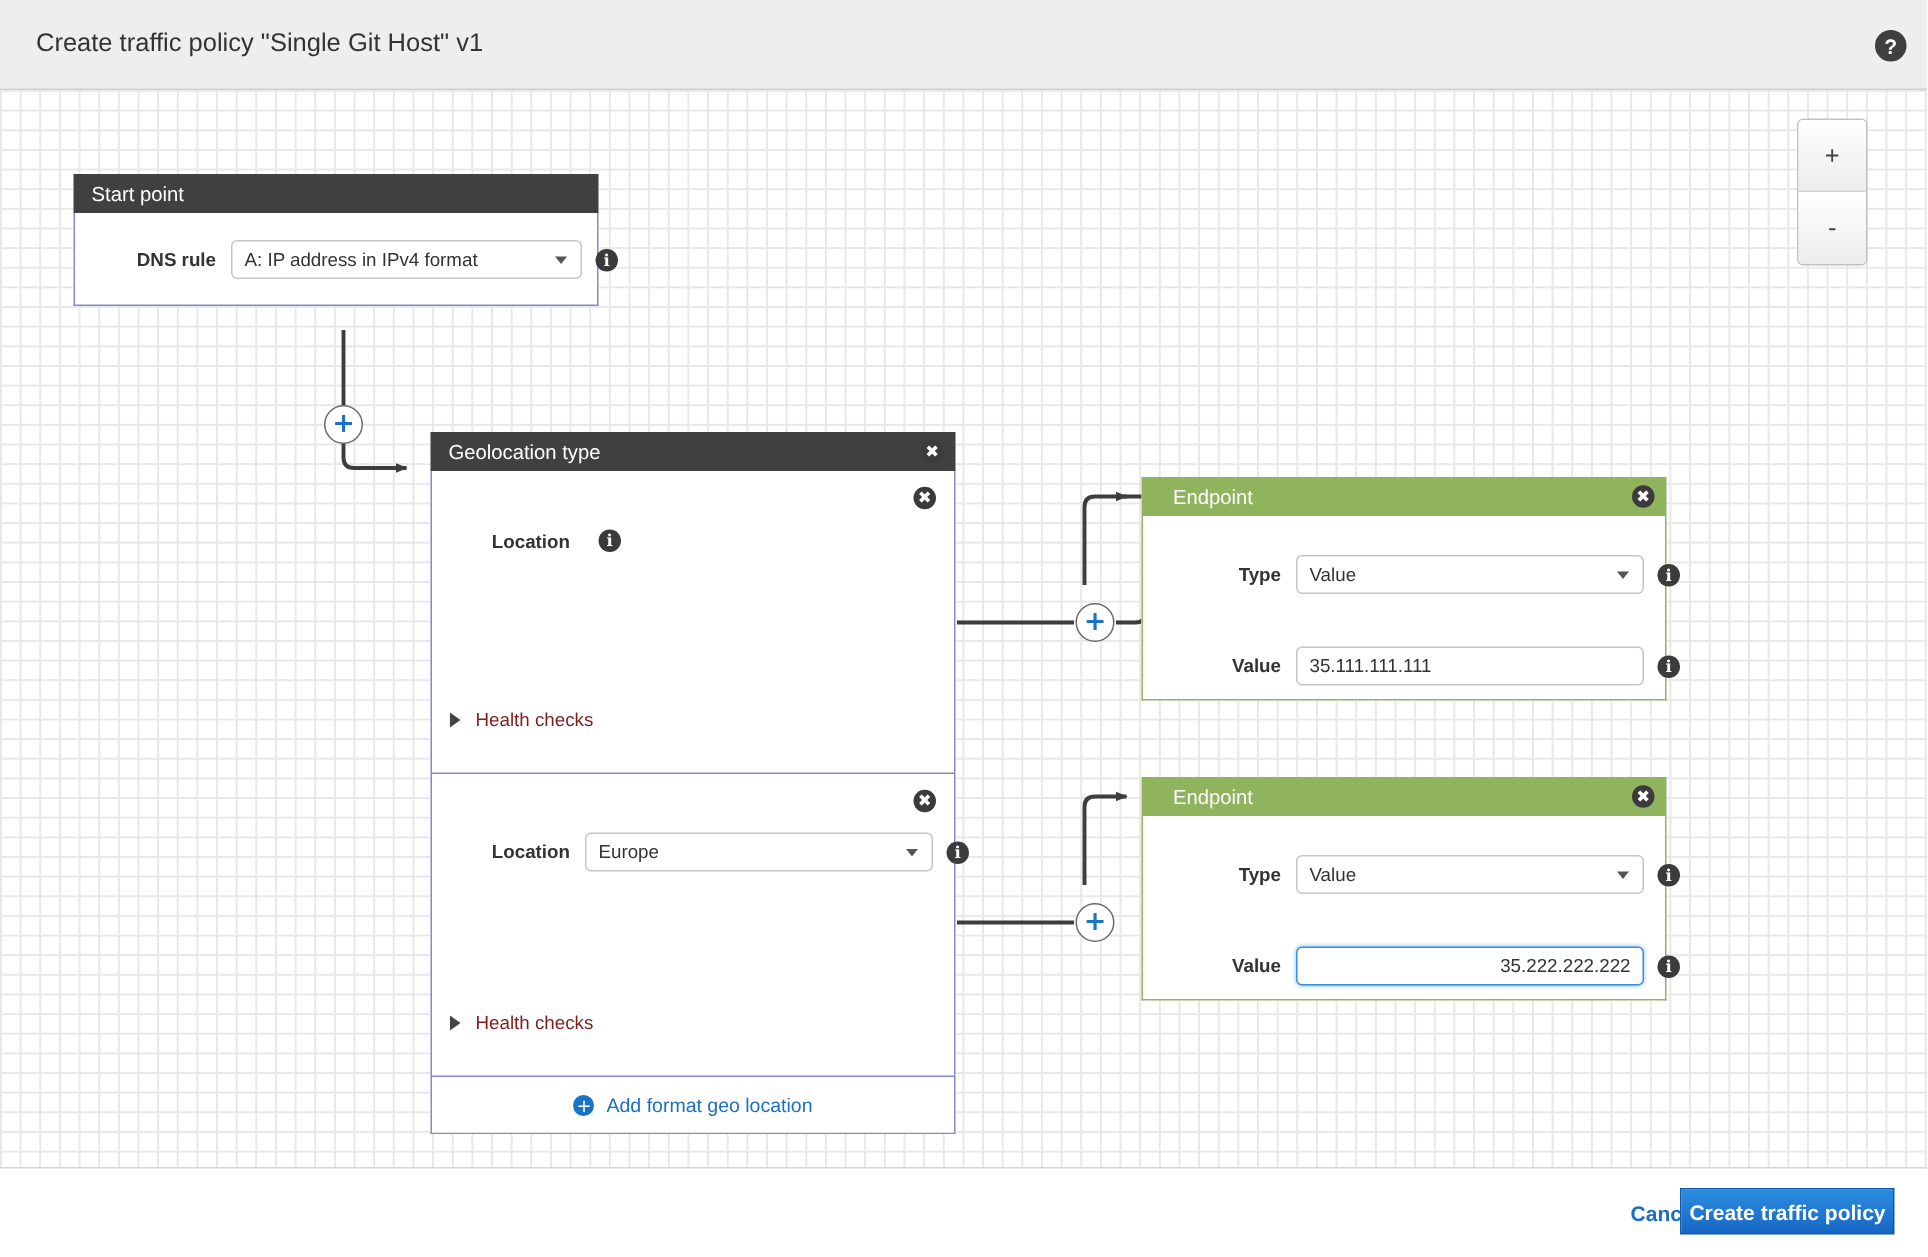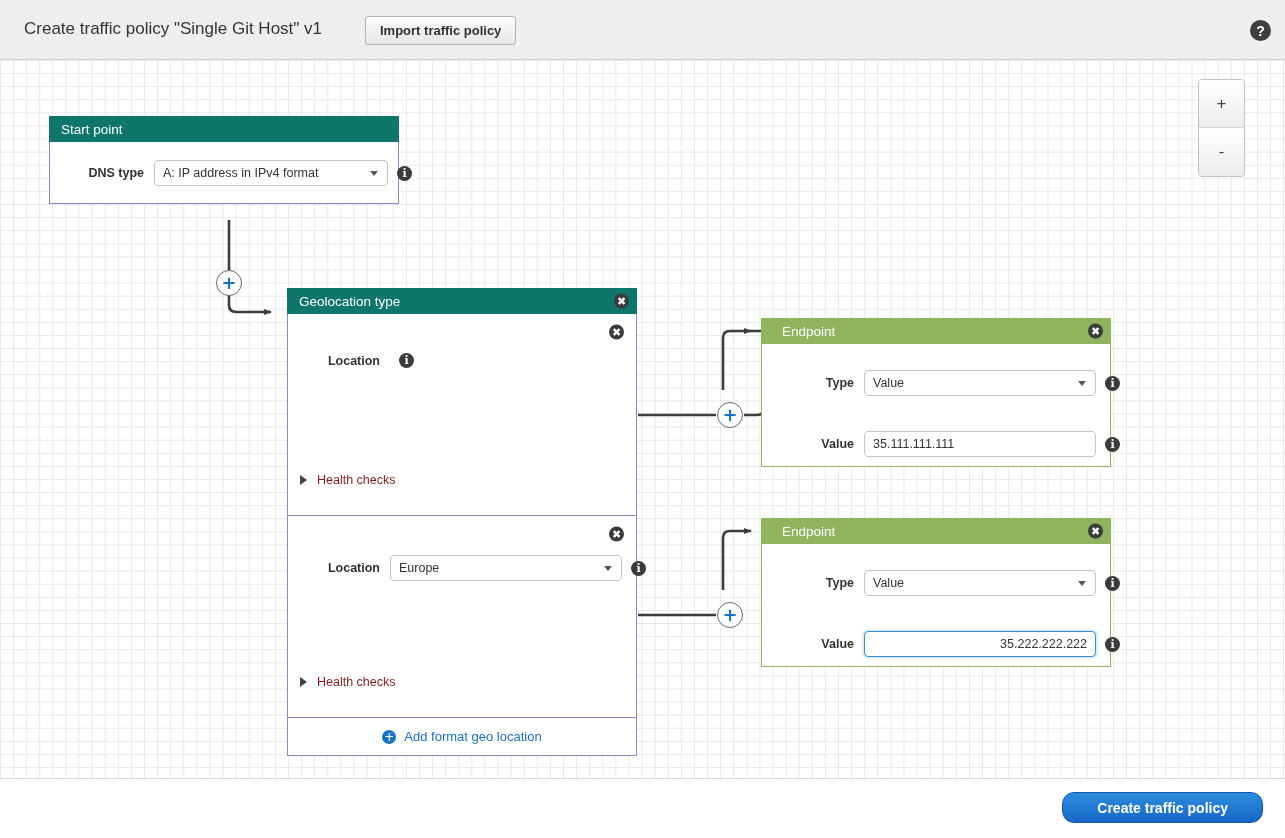--- a/index.html
+++ b/index.html
@@ -64,21 +64,21 @@
   }
   .zoomctl div:first-child { border-bottom: 1px solid #d2d2d2; }
 
   
   .node { position: absolute; background: #ffffff; }
   .node-head {
     height: 26px; display: flex; align-items: center;
     padding: 0 8px 0 12px; color: #ffffff; font-size: 13.5px;
     position: relative;
   }
-  .node-head.purple { background: #0f766e; }
+  .node-head.purple { background: #404040; }
   .node-head.green  { background: #90b35e; padding-left: 21px; }
   .node-body { background: #ffffff; }
   .purple-box { border: 1px solid #8888cc; border-top: none; }
   .green-box  { border: 1px solid #93b265; border-top: none; }
 
   .close-icon {
     position: absolute; right: 8px; top: 50%; transform: translateY(-50%);
     width: 15px; height: 15px; border-radius: 50%;
     background: #3b3b3b; color: #ffffff;
     font-size: 11px; line-height: 1;
@@ -151,36 +151,35 @@
   .bottombar {
     position: absolute; left: 0; top: 778px; width: 1285px; height: 60px;
     background: #ffffff; border-top: 1px solid #d6d6d6;
   }
   .cancel-link {
     position: absolute; right: 152px; top: 22px;
     font-size: 14px; font-weight: bold; color: #1c6fc0; cursor: pointer;
   }
   .create-btn {
     position: absolute; right: 22px; top: 13px;
-    height: 31px; padding: 0 34px;
+    height: 31px; padding: 0 5px;
     display: flex; align-items: center; justify-content: center;
     font-size: 14px; font-weight: bold; color: #ffffff;
     background: linear-gradient(to bottom, #2c8de0, #1667c4);
-    border: 1px solid #1258a8; border-radius: 12px; cursor: pointer;
+    border: 1px solid #1258a8; border-radius: 0; cursor: pointer;
     white-space: nowrap;
   }
 </style>
 </head>
 <body>
 
 <div id="app">
 
   <div class="topbar">
     <div class="topbar-title">Create traffic policy "Single Git Host" v1</div>
-    <div class="import-btn">Import traffic policy</div>
     <div class="help-icon">?</div>
   </div>
 
   <div class="canvas">
 
     <svg id="wires">
       <defs>
         <marker id="arrow" markerWidth="9" markerHeight="9" refX="7.2" refY="3.6" orient="auto" markerUnits="userSpaceOnUse">
           <path d="M0,0.4 L8,3.6 L0,6.8 z" fill="#3d3d3d"></path>
         </marker>
@@ -203,21 +202,21 @@
       <div>+</div>
       <div>-</div>
     </div>
 
     <div class="node" style="left:49px; top:56px; width:350px;">
       <div class="node-head purple">
         <span>Start point</span>
       </div>
       <div class="node-body purple-box" style="height:62px; position:relative;">
         <div class="field-row" style="position:absolute; left:22px; top:18px;">
-          <div class="field-label" style="width:72px;">DNS type</div>
+          <div class="field-label" style="width:72px;">DNS rule</div>
           <div class="select" style="width:234px;">
             <span>A: IP address in IPv4 format</span>
             <span class="caret"></span>
           </div>
           <div class="info-icon" style="margin-left:9px;">i</div>
         </div>
       </div>
     </div>
 
     <div class="node" style="left:287px; top:228px; width:350px;">

